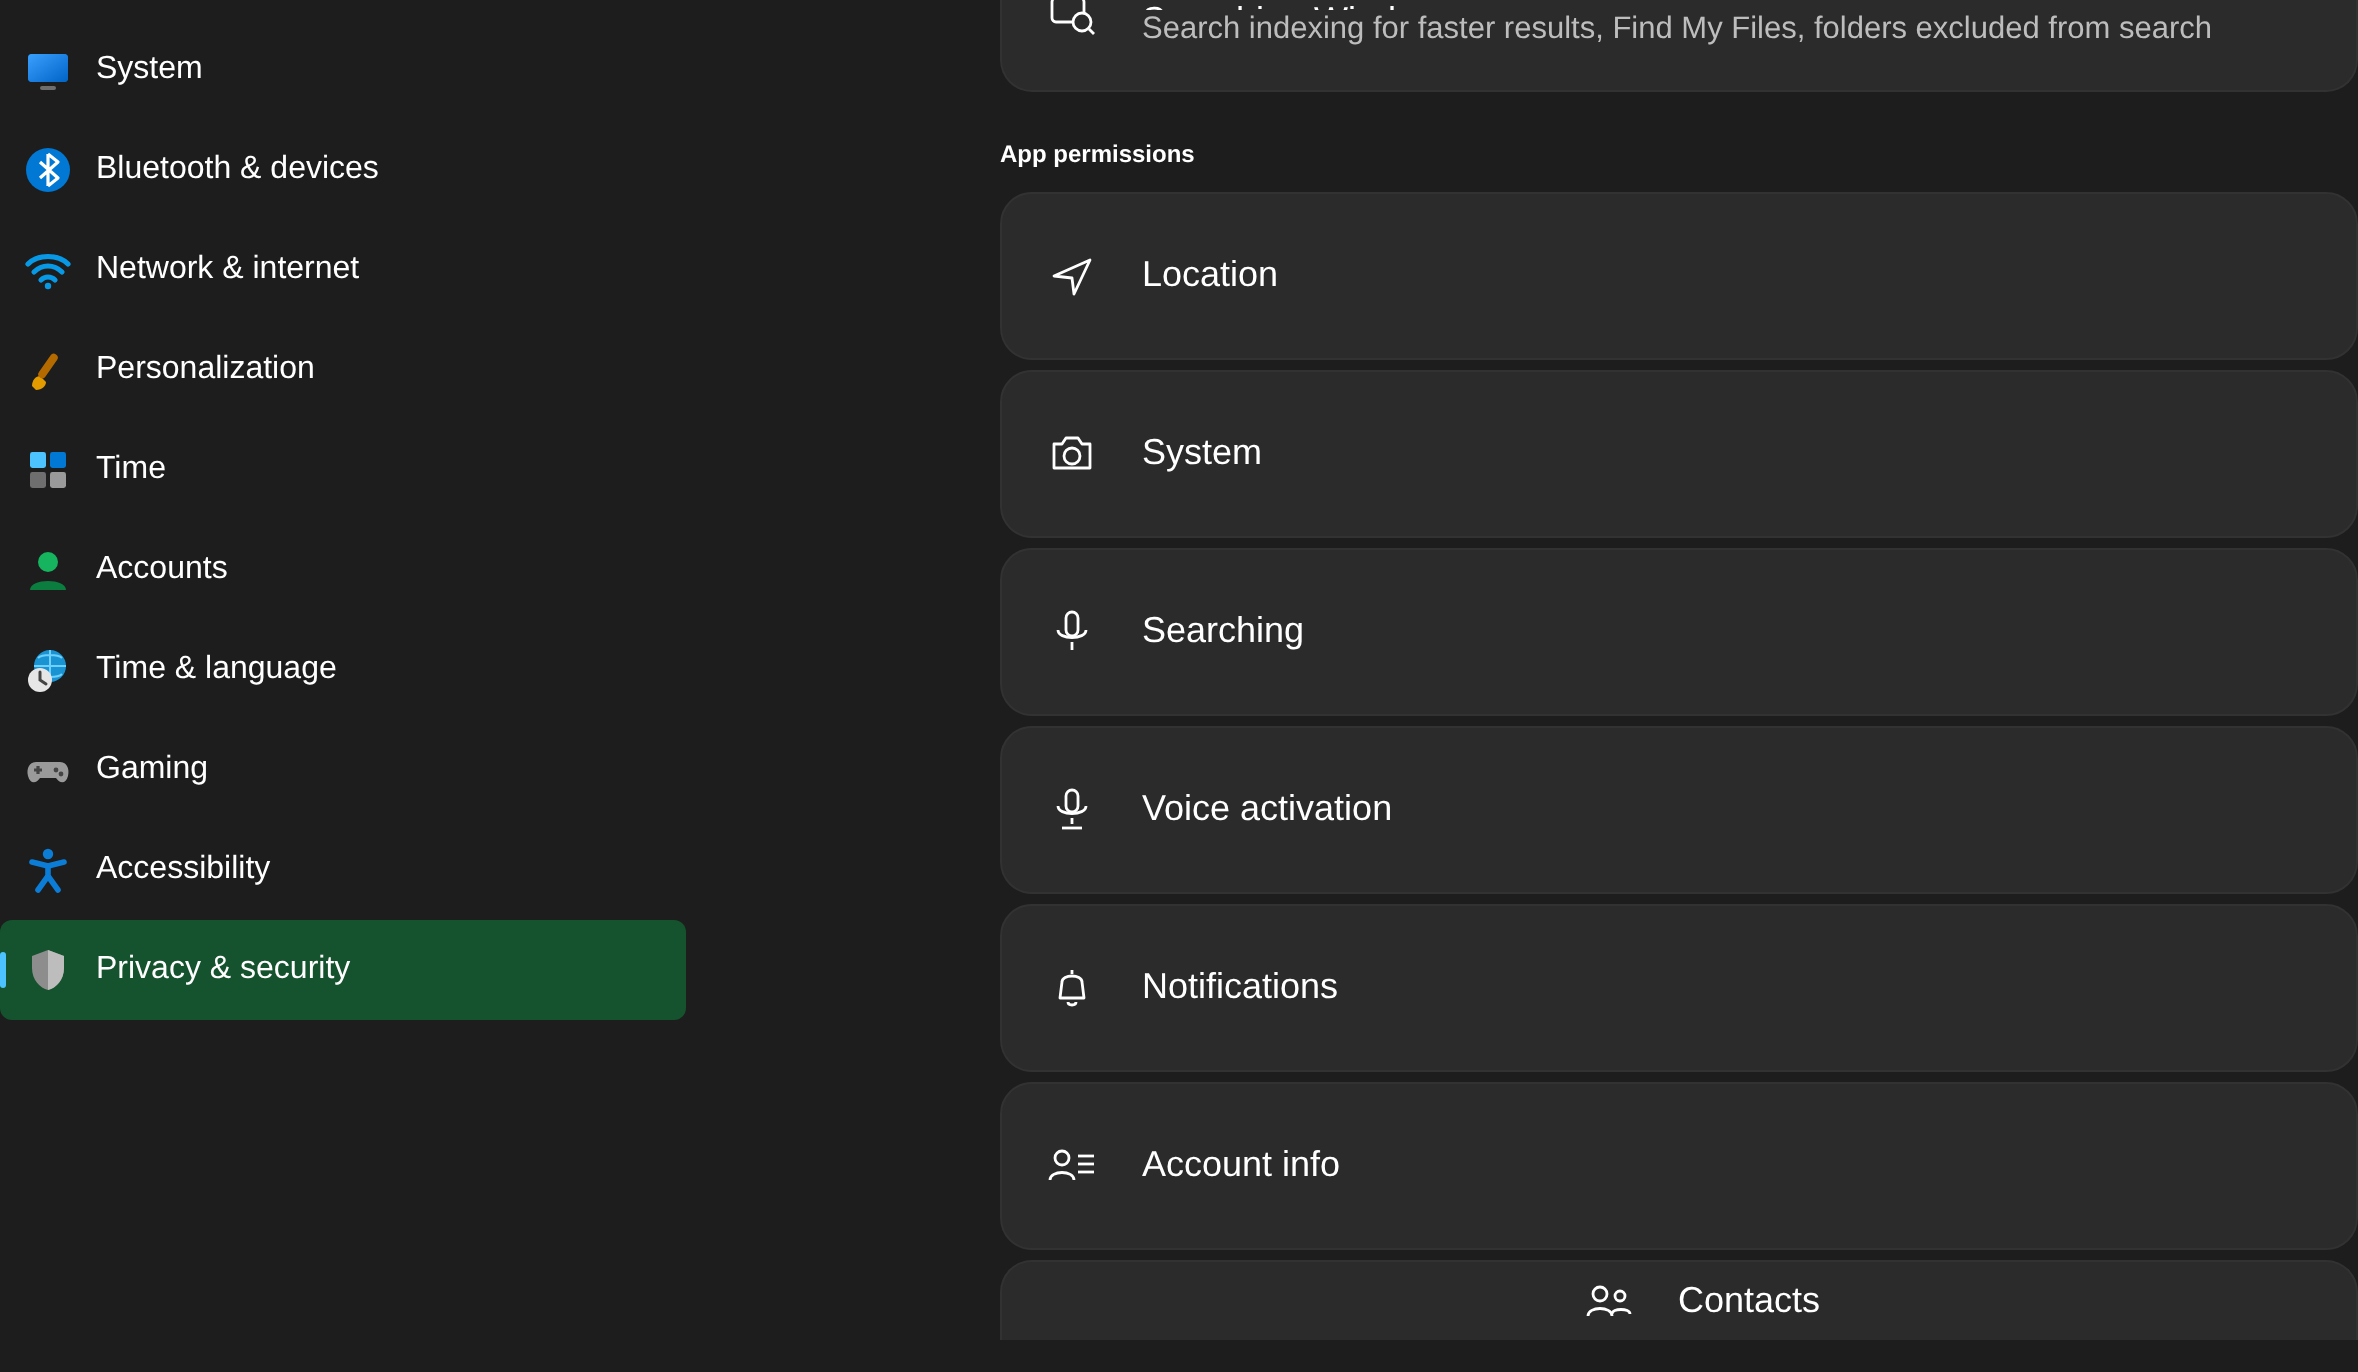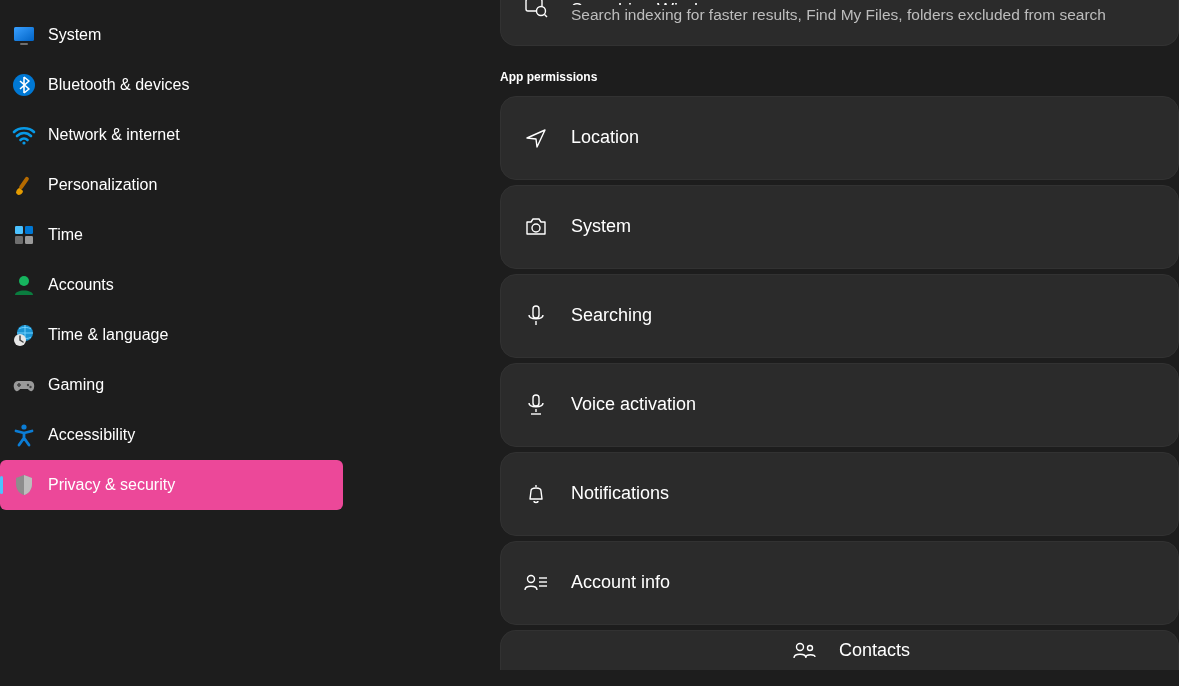--- a/index.html
+++ b/index.html
@@ -29,21 +29,21 @@
     display: flex;
     align-items: center;
     height: 50px;
     padding-left: 6px;
     margin: 0 2px 0 0;
     border-radius: 6px;
     cursor: pointer;
     position: relative;
   }
   .nav-item.selected {
-    background: #ec4899;
+    background: #14532d;
   }
   .nav-item.selected::before {
     content: "";
     position: absolute;
     left: 0;
     top: 16px;
     bottom: 16px;
     width: 3px;
     border-radius: 2px;
     background: #4cc2ff;

